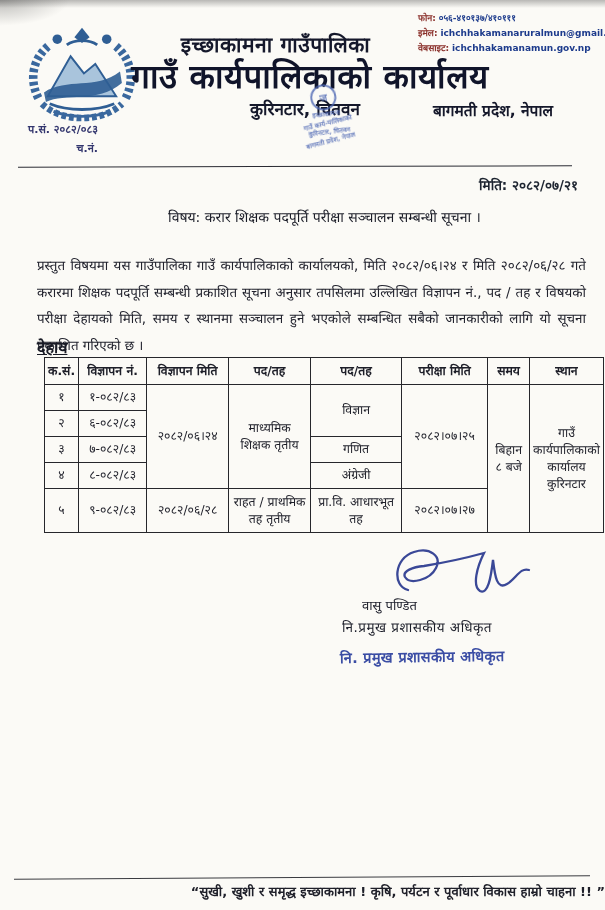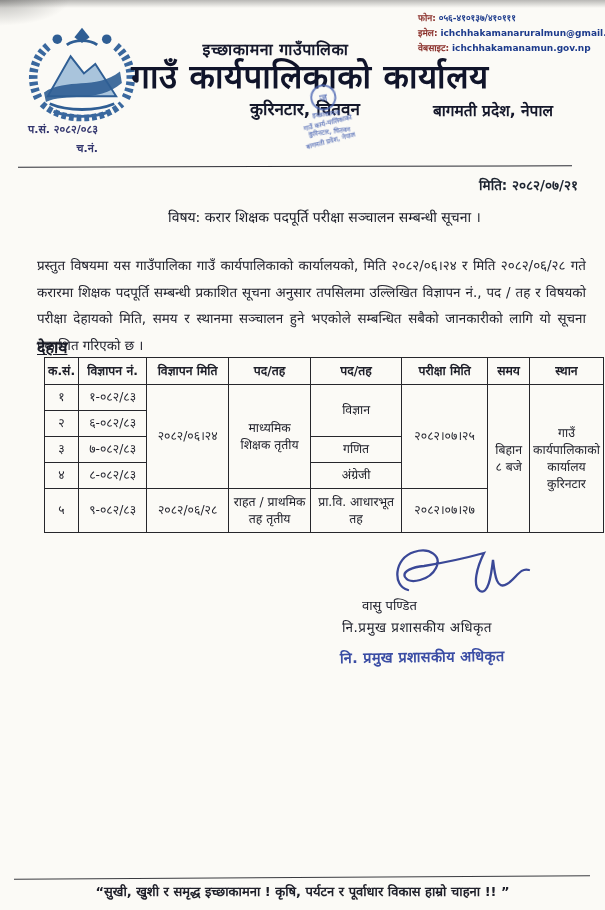--- a/index.html
+++ b/index.html
@@ -17,21 +17,21 @@
   .page::after{ 
     content:""; position:absolute; left:0; top:0; width:70px; height:26px;
     background:radial-gradient(ellipse at 0 0, rgba(40,40,40,.30), rgba(40,40,40,0) 70%);
     pointer-events:none;
   }
   .abs { position:absolute; }
 
   
   .emblem { left:24px; top:24px; width:116px; height:114px; }
   .muni-name { left:0; top:30px; width:551px; text-align:center;
-    font-size:16px; font-weight:bold; color:#15182b; letter-spacing:.5px;margin-top:8px; }
+    font-size:21px; font-weight:bold; color:#15182b; letter-spacing:.5px; }
   .office-name { left:0; top:53px; width:620px; text-align:center;
     font-size:33px; font-weight:bold; color:#10142a; letter-spacing:.5px; }
   .addr-local { left:250px; top:97px; font-size:17px; font-weight:bold; color:#15182b; }
   .addr-prov  { left:433px; top:99px; font-size:15.5px; font-weight:bold; color:#15182b; }
 
   .contact { left:418px; top:11px; font-size:9px; line-height:15px; white-space:nowrap; }
   .contact .lbl { color:#8a2f2a; font-weight:bold; }
   .contact .val { color:#1d3b8c;font-weight:bold; }
 
   .refs { left:28px; top:120px; font-size:11px; font-weight:bold;
@@ -77,21 +77,21 @@
   .sig-svg { left:388px; top:540px; width:150px; height:66px; }
   .sig-name { left:362px; top:596px; width:100px; text-align:left;
     font-size:13px; color:#20222e; }
   .sig-title { left:342px; top:618px; font-size:13.5px; color:#1c1e2a; letter-spacing:.5px; }
   .sig-stamp { left:340px; top:646px; font-size:14.5px; font-weight:bold;
     color:#2b3f9e; opacity:.92; transform:rotate(-.8deg); letter-spacing:.3px; }
 
   
   .hr-bot { left:14px; top:877px; width:576px; height:0;
     border-top:1.6px solid #3a3b40; transform:rotate(-.35deg); }
-  .footer-quote { left:0; top:882px; width:605px; text-align:center;
+  .footer-quote { left:0; top:882px; width:605px; text-align:right;
     font-size:13px; font-weight:bold; color:#1e1f29; }
 </style>
 </head>
 <body>
 
 <div class="page">
 
   <svg class="abs emblem" viewBox="0 0 120 120">
     <g fill="none" stroke="#3a689e">
       <path d="M14,78 C4,58 8,36 26,22" stroke-width="9" stroke-dasharray="4,3"></path>

